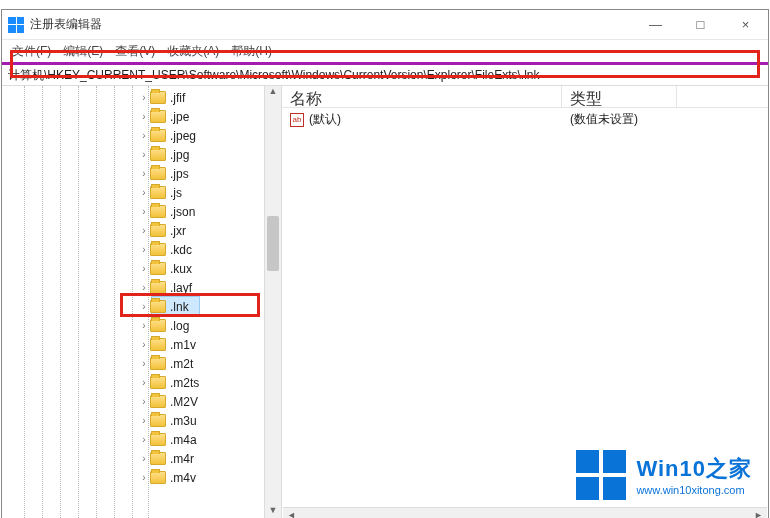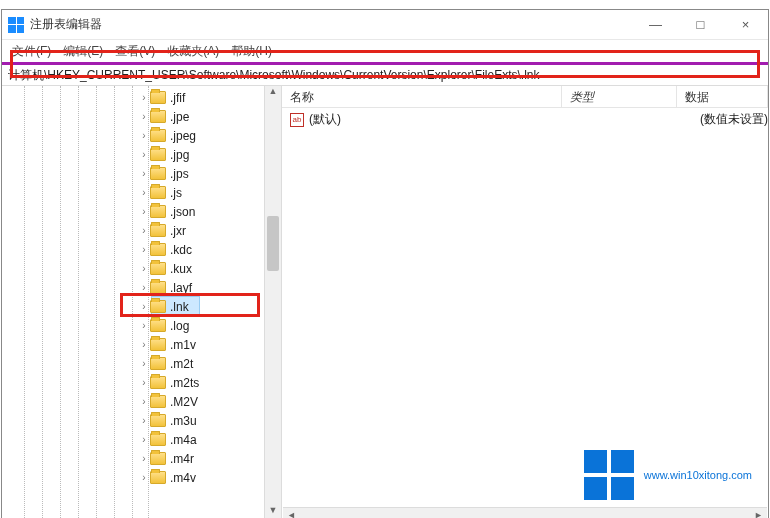--- a/index.html
+++ b/index.html
@@ -24,27 +24,27 @@
   .trow { display:flex; align-items:center; height:19px; font-size:12px; color:#222;}
   .chev { width:12px; text-align:center; color:#777; font-size:10px; margin-left:-14px;}
   .folder { width:16px; height:13px; background:linear-gradient(#ffe08a,#f2c23a); border:1px solid #d6a92a; border-radius:1px; margin-right:4px; position:relative;}
   .folder::before{content:"";position:absolute;top:-3px;left:0;width:7px;height:3px;background:#f2c23a;border:1px solid #d6a92a;border-bottom:none;border-radius:1px 1px 0 0;}
   .trow.sel { background:#cde8ff; outline:1px solid #99ccf2; }
   .vscroll { position:absolute; right:0; top:0; width:17px; height:100%; background:#f0f0f0; border-left:1px solid #dcdcdc;}
   .vscroll .thumb{position:absolute; left:2px; right:2px; top:130px; height:55px; background:#c6c6c6; border-radius:2px;}
   .vscroll .arr{position:absolute; left:0; right:0; height:17px; text-align:center; font-size:9px; color:#666;}
   .vscroll .up{top:0;} .vscroll .dn{bottom:0;}
   .listpane { flex:1; display:flex; flex-direction:column; }
-  .cols { height:22px; display:flex; border-bottom:1px solid #e5e5e5; font-size:12px; color:#333;}
+  .cols { height:22px; display:flex; border-bottom:1px solid #e5e5e5; font-size:16px; color:#333;}
   .col { padding:3px 8px; border-right:1px solid #e5e5e5;}
-  .col.c1{width:280px;} .col.c2{width:115px;font-style:italic;} .col.c3{flex:1;}
+  .col.c1{width:280px;} .col.c2{width:115px;} .col.c3{flex:1;}
   .row { display:flex; font-size:12px; color:#222; padding:3px 0;}
   .cell1{width:280px; padding-left:8px; display:flex; align-items:center; gap:5px;}
   .cell2{width:115px; padding-left:8px;}
-  .cell3{flex:1; padding-left:8px;text-align:right;}
+  .cell3{flex:1; padding-left:8px;}
   .ab-icon{width:14px;height:14px;border:1px solid #c03028;display:flex;align-items:center;justify-content:center;font-size:8px;font-weight:400;color:#c03028;background:#fff;}
   .listfoot{position:absolute; bottom:0; left:281px; right:1px; height:17px; background:#f0f0f0; border-top:1px solid #dcdcdc;}
   .listfoot .larr{position:absolute;left:0;width:17px;text-align:center;font-size:9px;color:#666;top:2px;}
   .listfoot .rarr{position:absolute;right:0;width:17px;text-align:center;font-size:9px;color:#666;top:2px;}
   
   .wm {position:absolute; right:18px; bottom:18px; display:flex; align-items:center; gap:10px; z-index:60;}
   .wmlogo{width:50px;height:50px;display:grid;grid-template-columns:1fr 1fr;grid-template-rows:1fr 1fr;gap:4px;}
   .wmlogo div{background:#0a73d8;}
   .wmtext{display:flex;flex-direction:column;align-items:flex-start;}
   .wmtitle{font-size:22px; font-weight:700; color:#0a73d8; letter-spacing:1px;}
@@ -206,21 +206,20 @@
         <div class="arr up">▲</div>
         <div class="thumb"></div>
         <div class="arr dn">▼</div>
       </div>
     </div>
 
     <div class="listpane">
       <div class="cols">
         <div class="col c1">名称</div>
         <div class="col c2">类型</div>
-        <div class="col c3">数据</div>
       </div>
       <div id="rows">
           <div class="row">
             <div class="cell1">
               <span class="ab-icon">ab</span>
               <span>(默认)</span>
             </div>
             <div class="cell3">(数值未设置)</div>
           </div>
         </div>
@@ -239,15 +238,16 @@
 <div class="redbox2"></div>
 
 <div class="wm">
   <div class="wmlogo">
       <div></div>
       <div></div>
       <div></div>
       <div></div>
     </div>
   <div class="wmtext">
+    <div class="wmtitle">Win10之家</div>
     <div class="wmsub">www.win10xitong.com</div>
   </div>
 </div>
 
 </body></html>

